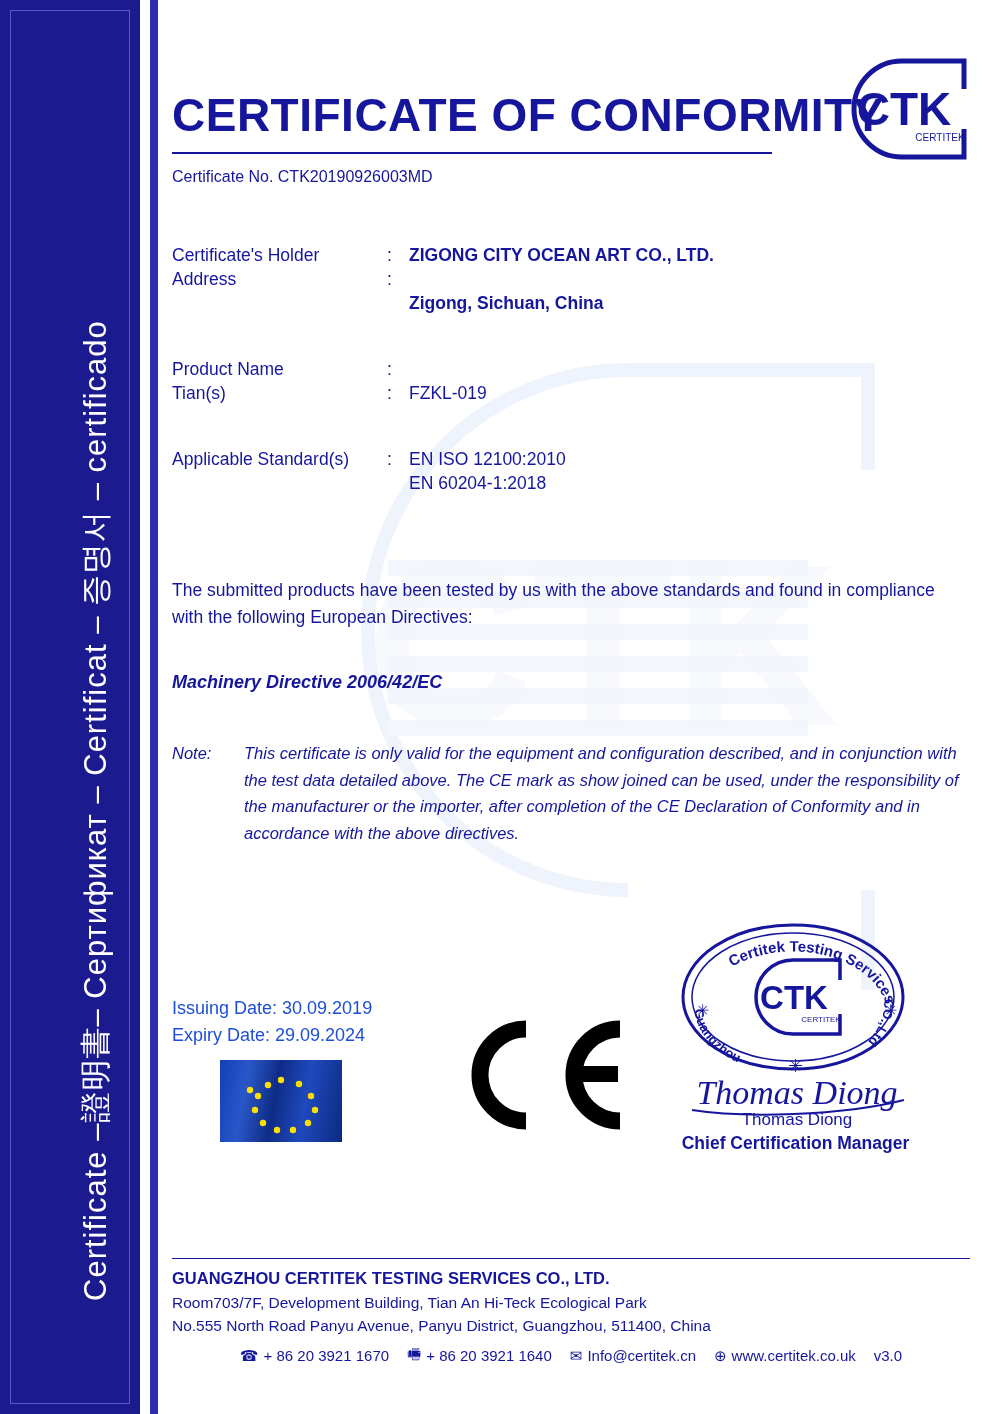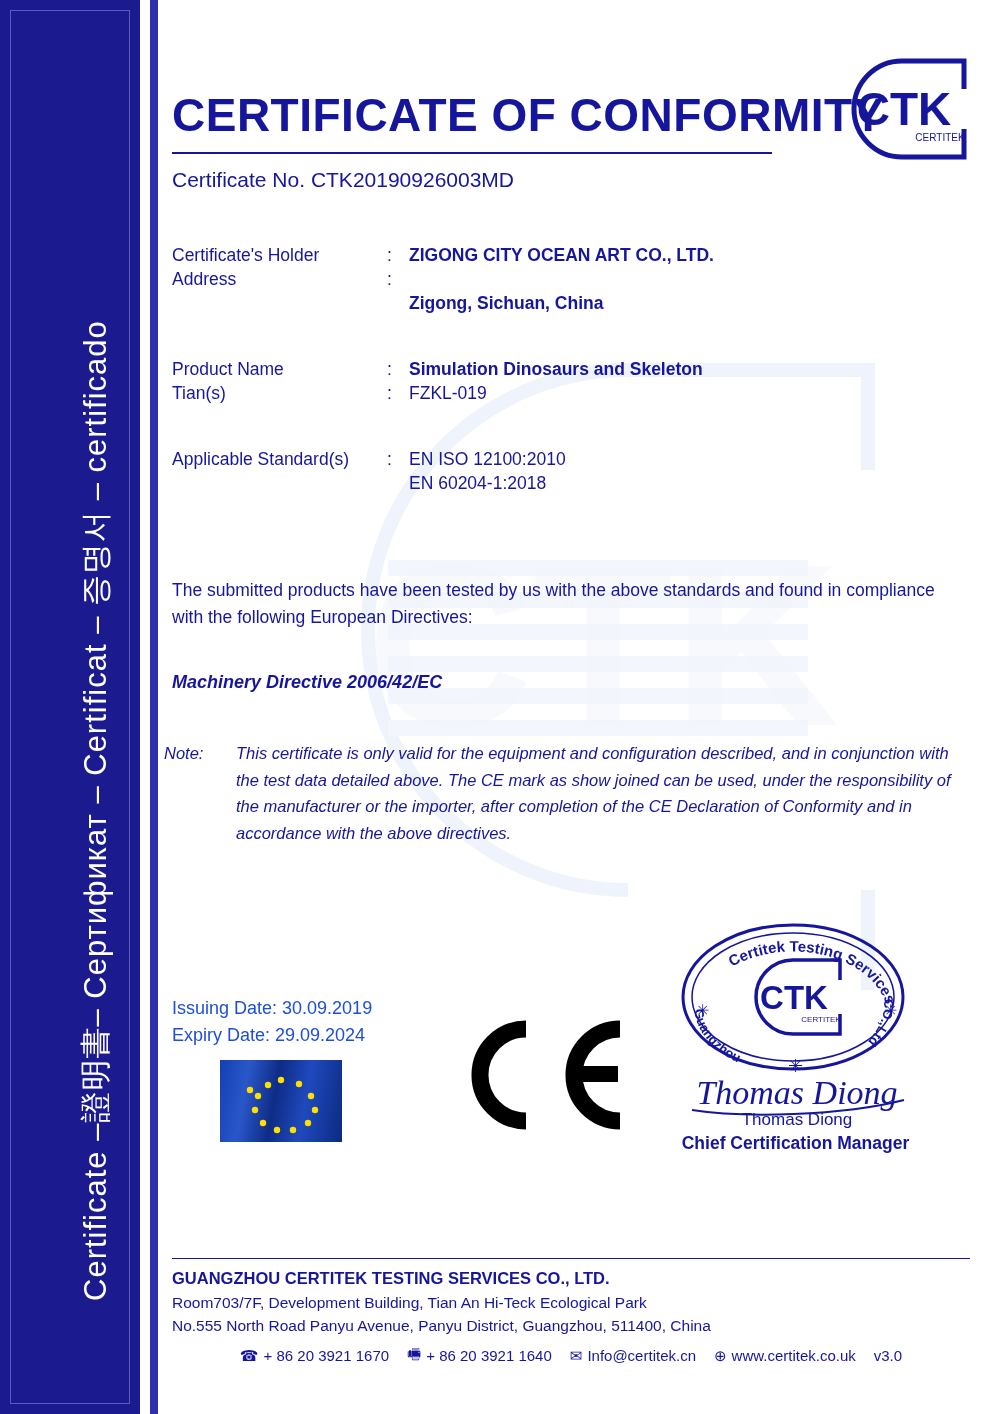--- a/index.html
+++ b/index.html
@@ -61,21 +61,21 @@
     letter-spacing:.5px;
   }
   .title-rule{
     margin-top:10px;
     border-bottom:2px solid #15169c;
     width:600px;
   }
   .cert-no{
     margin-top:14px;
     color:#15169c;
-    font-size:21px;
+    font-size:16px;
   }
 
   
   #ctk-logo{
     position:absolute;right:28px;top:55px;width:140px;height:110px;
   }
 
   
   #details{
     position:absolute;left:14px;top:245px;right:40px;
@@ -92,21 +92,21 @@
   
   #para{
     position:absolute;left:14px;top:577px;right:46px;
     color:#15169c;font-size:17.5px;line-height:1.55;
   }
   #directive{
     position:absolute;left:14px;top:672px;
     color:#15169c;font-size:18px;font-weight:bold;font-style:italic;
   }
   #note{
-    position:absolute;left:6px;top:740px;right:40px;
+    position:absolute;left:14px;top:740px;right:40px;
     color:#15169c;font-size:16.5px;font-style:italic;line-height:1.62;
     display:flex;
   }
   #note .nlbl{width:72px;flex:none;}
   #note .nbody{flex:1;}
 
   
   #dates{
     position:absolute;left:14px;top:995px;
     color:#1d4ed8;font-size:18px;line-height:1.5;
@@ -217,21 +217,20 @@
       <div class="lbl"></div>
       <div class="colon"></div>
       <div class="val bold">Zigong, Sichuan, China</div>
     </div>
 
     <div class="gap"></div>
 
     <div class="row">
       <div class="lbl">Product Name</div>
       <div class="colon">:</div>
-      <div class="val bold">Simulation Dinosaurs and Skeleton</div>
     </div>
     <div class="row">
       <div class="lbl">Tian(s)</div>
       <div class="colon">:</div>
       <div class="val">FZKL-019</div>
     </div>
 
     <div class="gap"></div>
 
     <div class="row">

